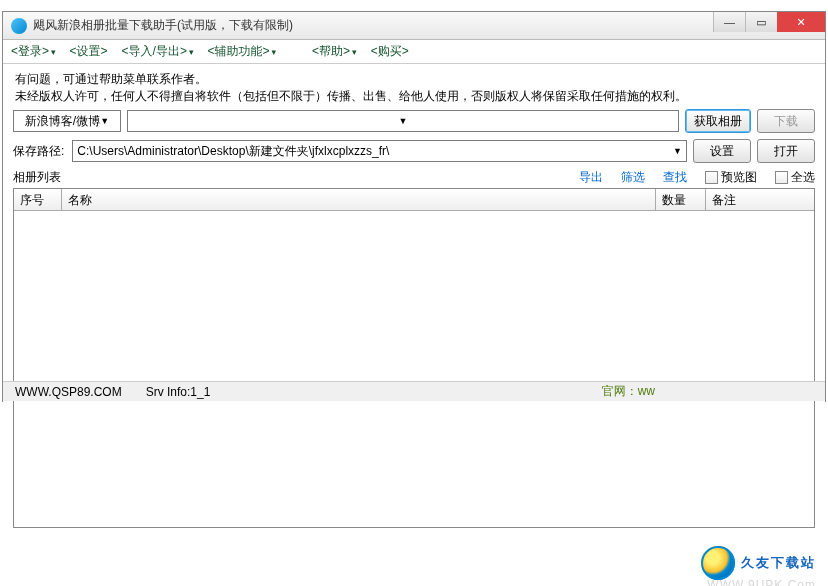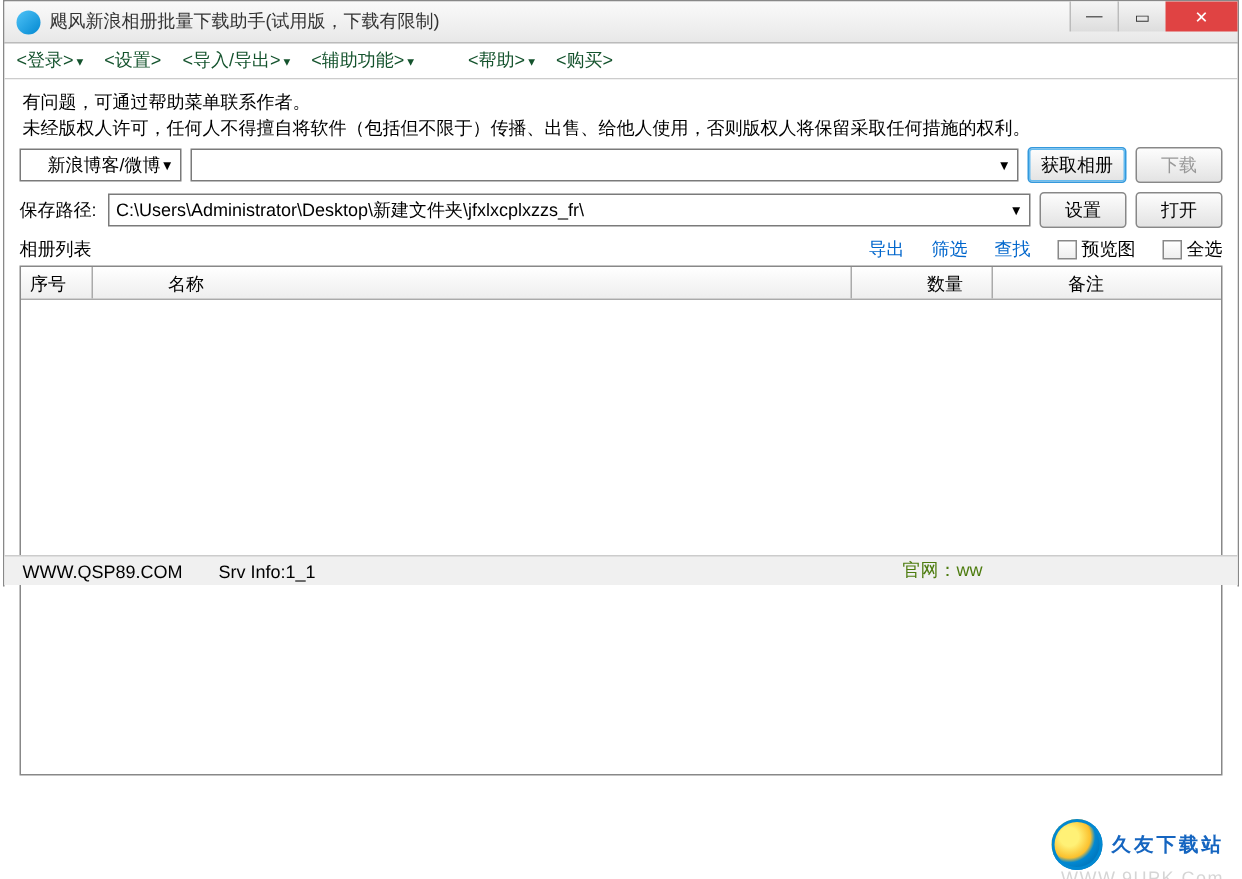--- a/index.html
+++ b/index.html
@@ -1,49 +1,49 @@
 <!DOCTYPE html>
 <html><head>
 <meta charset="utf-8">
 <style>
 * { box-sizing: border-box; margin: 0; padding: 0; }
 body { font-family: "Microsoft YaHei", SimSun, Arial, sans-serif; font-size: 12px; background: #fff; width: 828px; height: 586px; position: relative; overflow: hidden; }
-.window { width: 824px; height: 391px; border: 1px solid #888; background: #f0f0f0; position: absolute; top: 0; left: 2px; }
+.window { width: 824px; height: 391px; border: 1px solid #888; background: #f0f0f0; position: absolute; top: 11px; left: 2px; }
 .titlebar { height: 28px; background: linear-gradient(#fafafa, #e8e8e8); display: flex; align-items: center; padding-left: 8px; border-bottom: 1px solid #bbb; position: relative; }
 .app-icon { width: 16px; height: 16px; border-radius: 50%; background: linear-gradient(135deg,#4fc3f7,#0288d1); margin-right: 6px; }
 .titlebar-text { color: #333; }
 .win-controls { position: absolute; right: 0; top: 0; display: flex; height: 20px; }
 .win-btn { width: 32px; height: 20px; display: flex; align-items: center; justify-content: center; font-size: 11px; color: #333; }
 .win-btn.close { background: #e04343; color: #fff; width: 48px; }
 .win-btn.max, .win-btn.min { background: linear-gradient(#f5f5f5,#ddd); border-left: 1px solid #bbb; }
 .menubar { height: 24px; background: #fff; border-bottom: 1px solid #ccc; display: flex; align-items: center; padding-left: 8px; gap: 14px; }
 .menu-item { color: #14532d; cursor: pointer; }
 .menu-item .arrow { font-size: 9px; padding-left: 2px; }
 .menu-gap { width: 8px; }
 .content { padding: 6px 10px 4px 10px; background: #fff; }
 .warn-text { line-height: 17px; color: #000; padding: 1px 2px 4px 2px; }
 .row { display: flex; align-items: center; gap: 6px; margin-bottom: 6px; }
-.combo { height: 22px; border: 1px solid #7a7a7a; background: #fff; display: flex; align-items: center; justify-content: flex-end; padding: 0 4px; }
+.combo { height: 22px; border: 1px solid #7a7a7a; background: #fff; display: flex; align-items: center; justify-content: center; padding: 0 4px; }
 .combo .arrow { font-size: 9px; }
 .source-combo { width: 108px; }
 .blog-input { flex: 1; height: 22px; border: 1px solid #7a7a7a; background: #fff; }
 .btn { height: 24px; min-width: 58px; padding: 0 8px; background: linear-gradient(#fdfdfd,#e3e3e3); border: 1px solid #888; border-radius: 3px; display: flex; align-items: center; justify-content: center; cursor: pointer; }
 .btn.primary { border-color: #3399dd; box-shadow: 0 0 0 1px #66bbee inset; }
 .btn.disabled { color: #999; }
 .label { color: #000; padding-right: 2px; }
 .path-input { flex: 1; height: 22px; border: 1px solid #7a7a7a; background: #fff; display: flex; align-items: center; padding: 0 4px; justify-content: space-between; }
 .path-input .arrow { font-size: 9px; }
 .list-header-row { display: flex; align-items: center; gap: 18px; margin-bottom: 2px; }
 .list-title { color: #000; }
 .link { color: #0066cc; cursor: pointer; }
 .spacer { flex: 1; }
 .chk { display: flex; align-items: center; gap: 3px; }
 .chk .box { width: 13px; height: 13px; border: 1px solid #888; background: linear-gradient(#fff,#eee); }
 .table { border: 1px solid #888; height: 340px; display: flex; flex-direction: column; background: #fff; }
-.thead { display: flex; height: 22px; background: linear-gradient(#fff,#eee); border-bottom: 1px solid #aaa; gap: 44px; }
+.thead { display: flex; height: 22px; background: linear-gradient(#fff,#eee); border-bottom: 1px solid #aaa; }
 .th { border-right: 1px solid #aaa; padding: 3px 6px; font-weight: normal; }
 .th.seq { width: 48px; }
 .th.name { flex: 1; }
 .th.count { width: 50px; }
 .th.note { width: 108px; border-right: none; }
 .tbody { flex: 1; background: #fff; }
 .statusbar { position: absolute; bottom: 0; left: 0; right: 0; height: 20px; display: flex; align-items: center; padding: 0 12px; background: #f0f0f0; border-top: 1px solid #ccc; gap: 24px; }
 .status-right { position: absolute; right: 170px; color: #4d7c0f; }
 .watermark { position: absolute; right: 12px; bottom: 6px; display: flex; align-items: center; gap: 6px; pointer-events: none; }
 .wm-icon { width: 34px; height: 34px; border-radius: 50%; background: radial-gradient(circle at 35% 35%, #fff176 20%, #fbc02d 45%, #0288d1 55%, #01579b 100%); box-shadow: 0 0 0 2px #0288d1 inset; }

